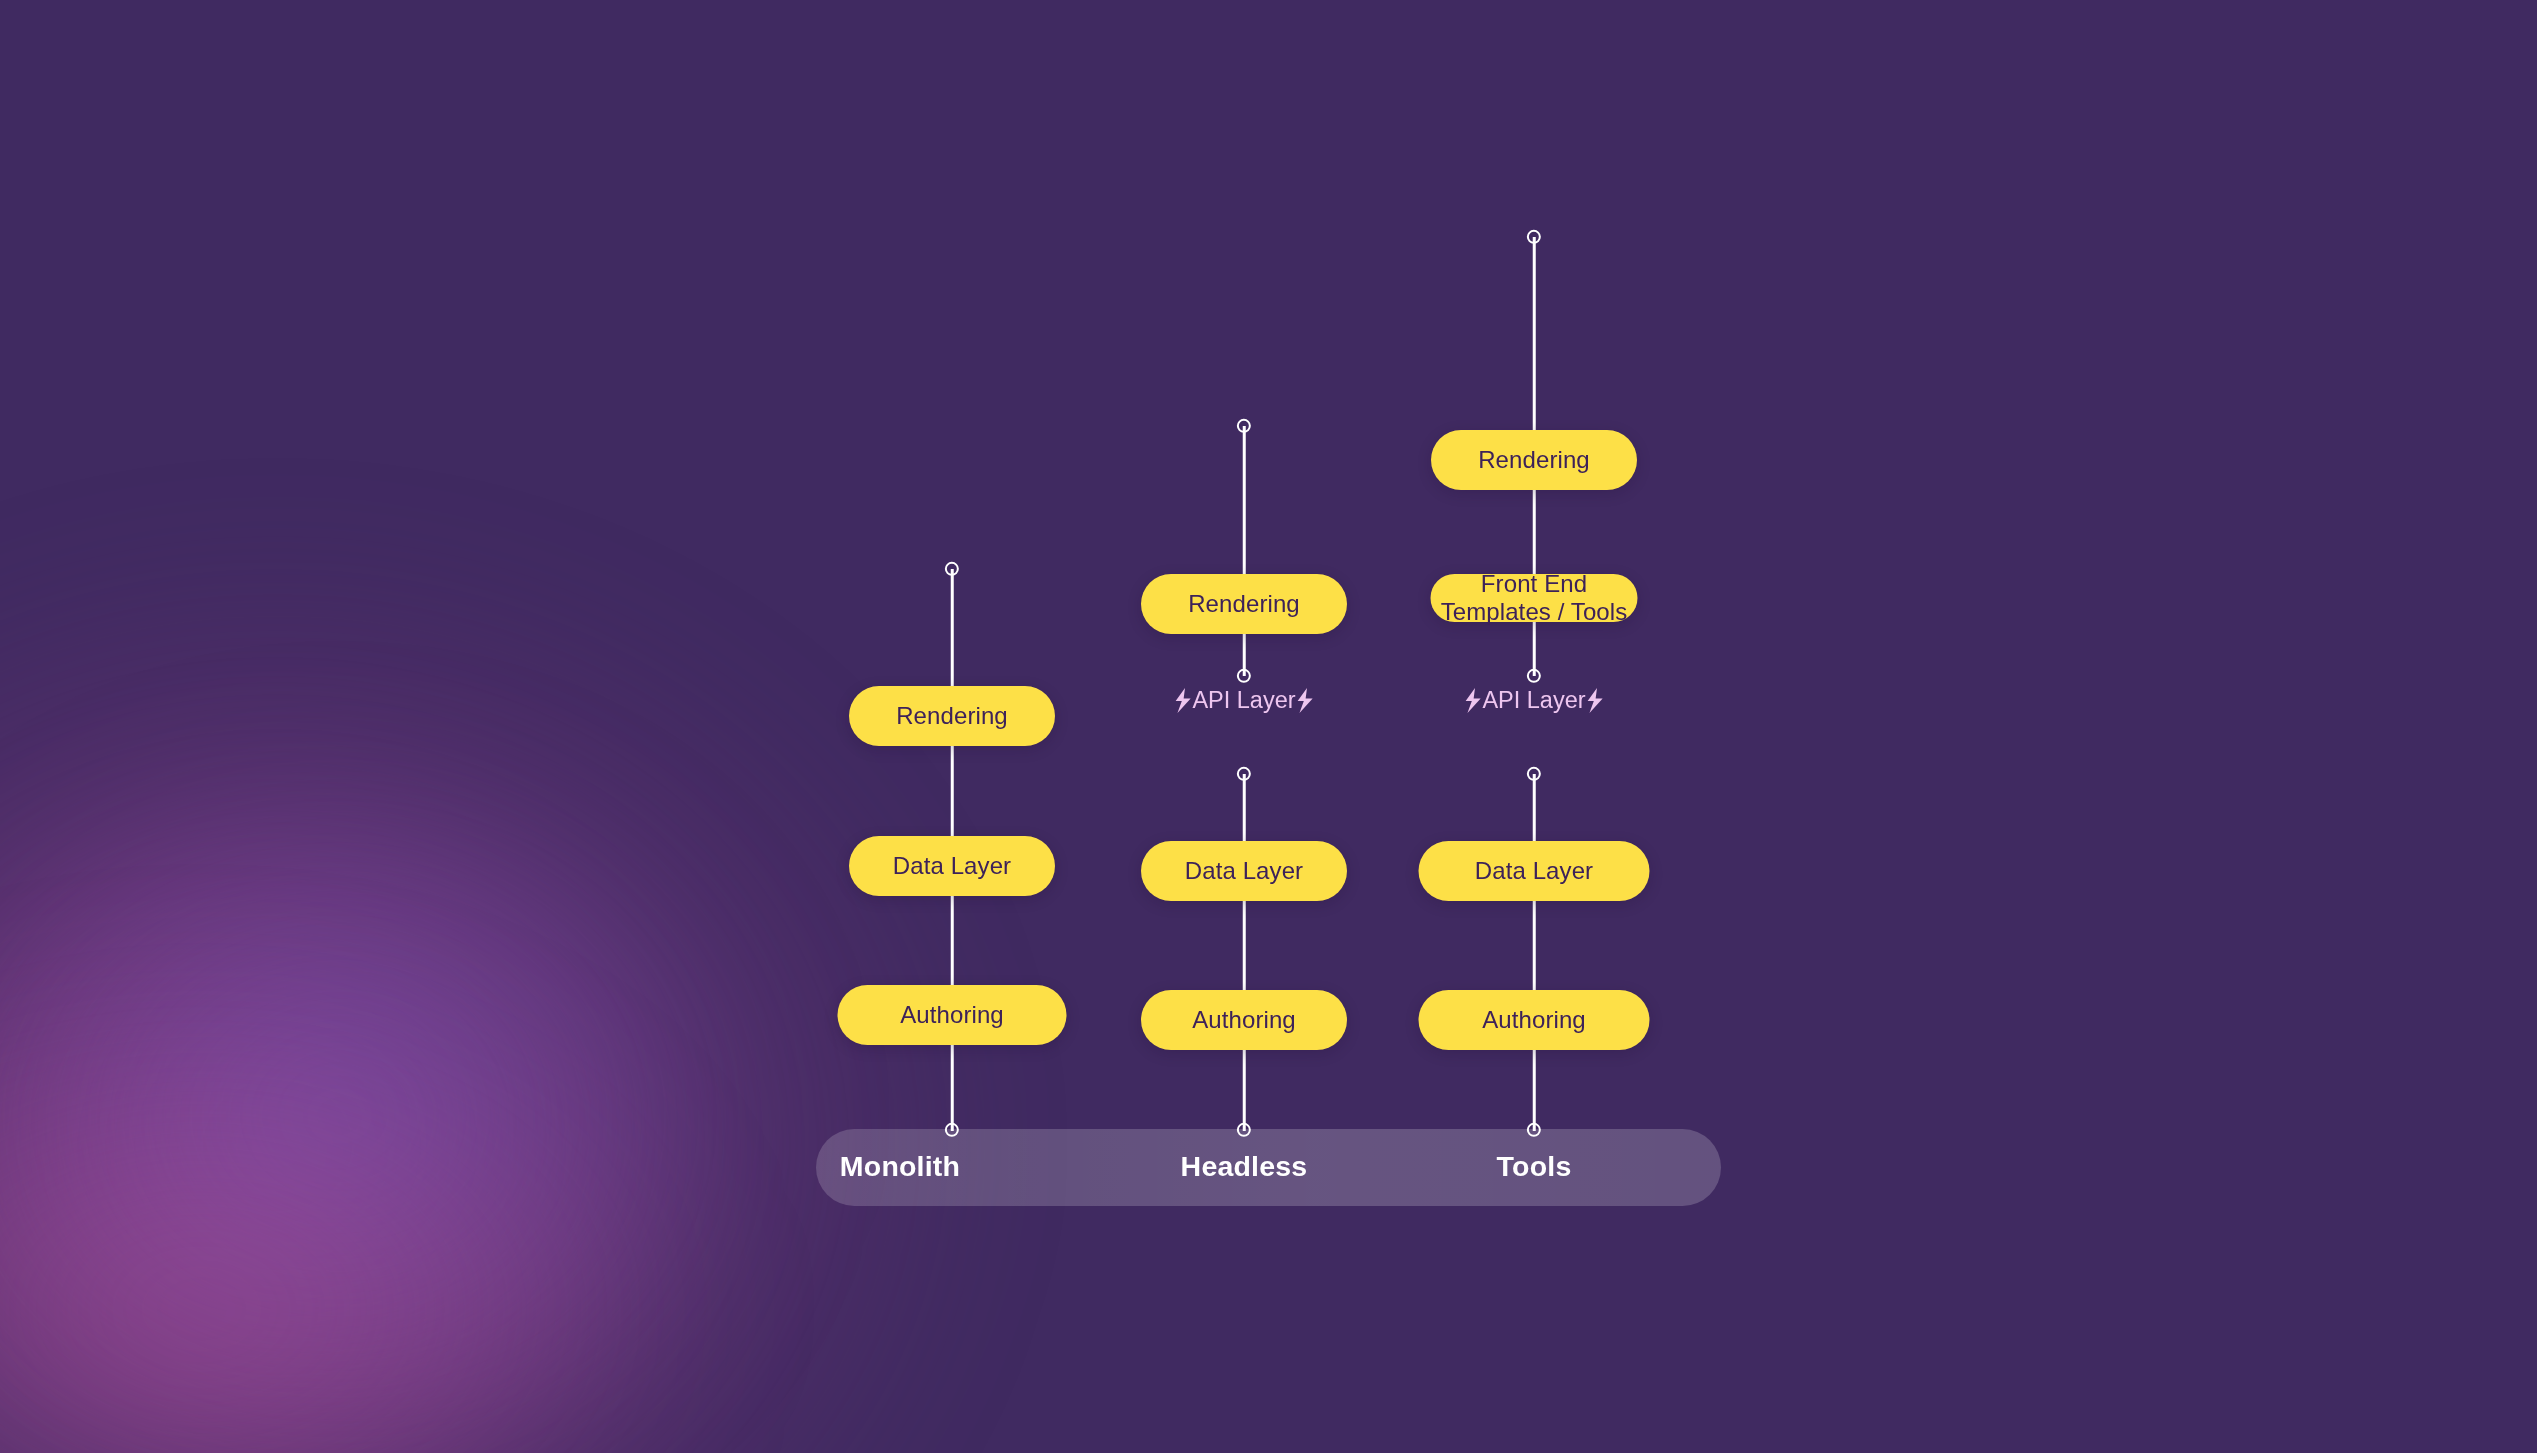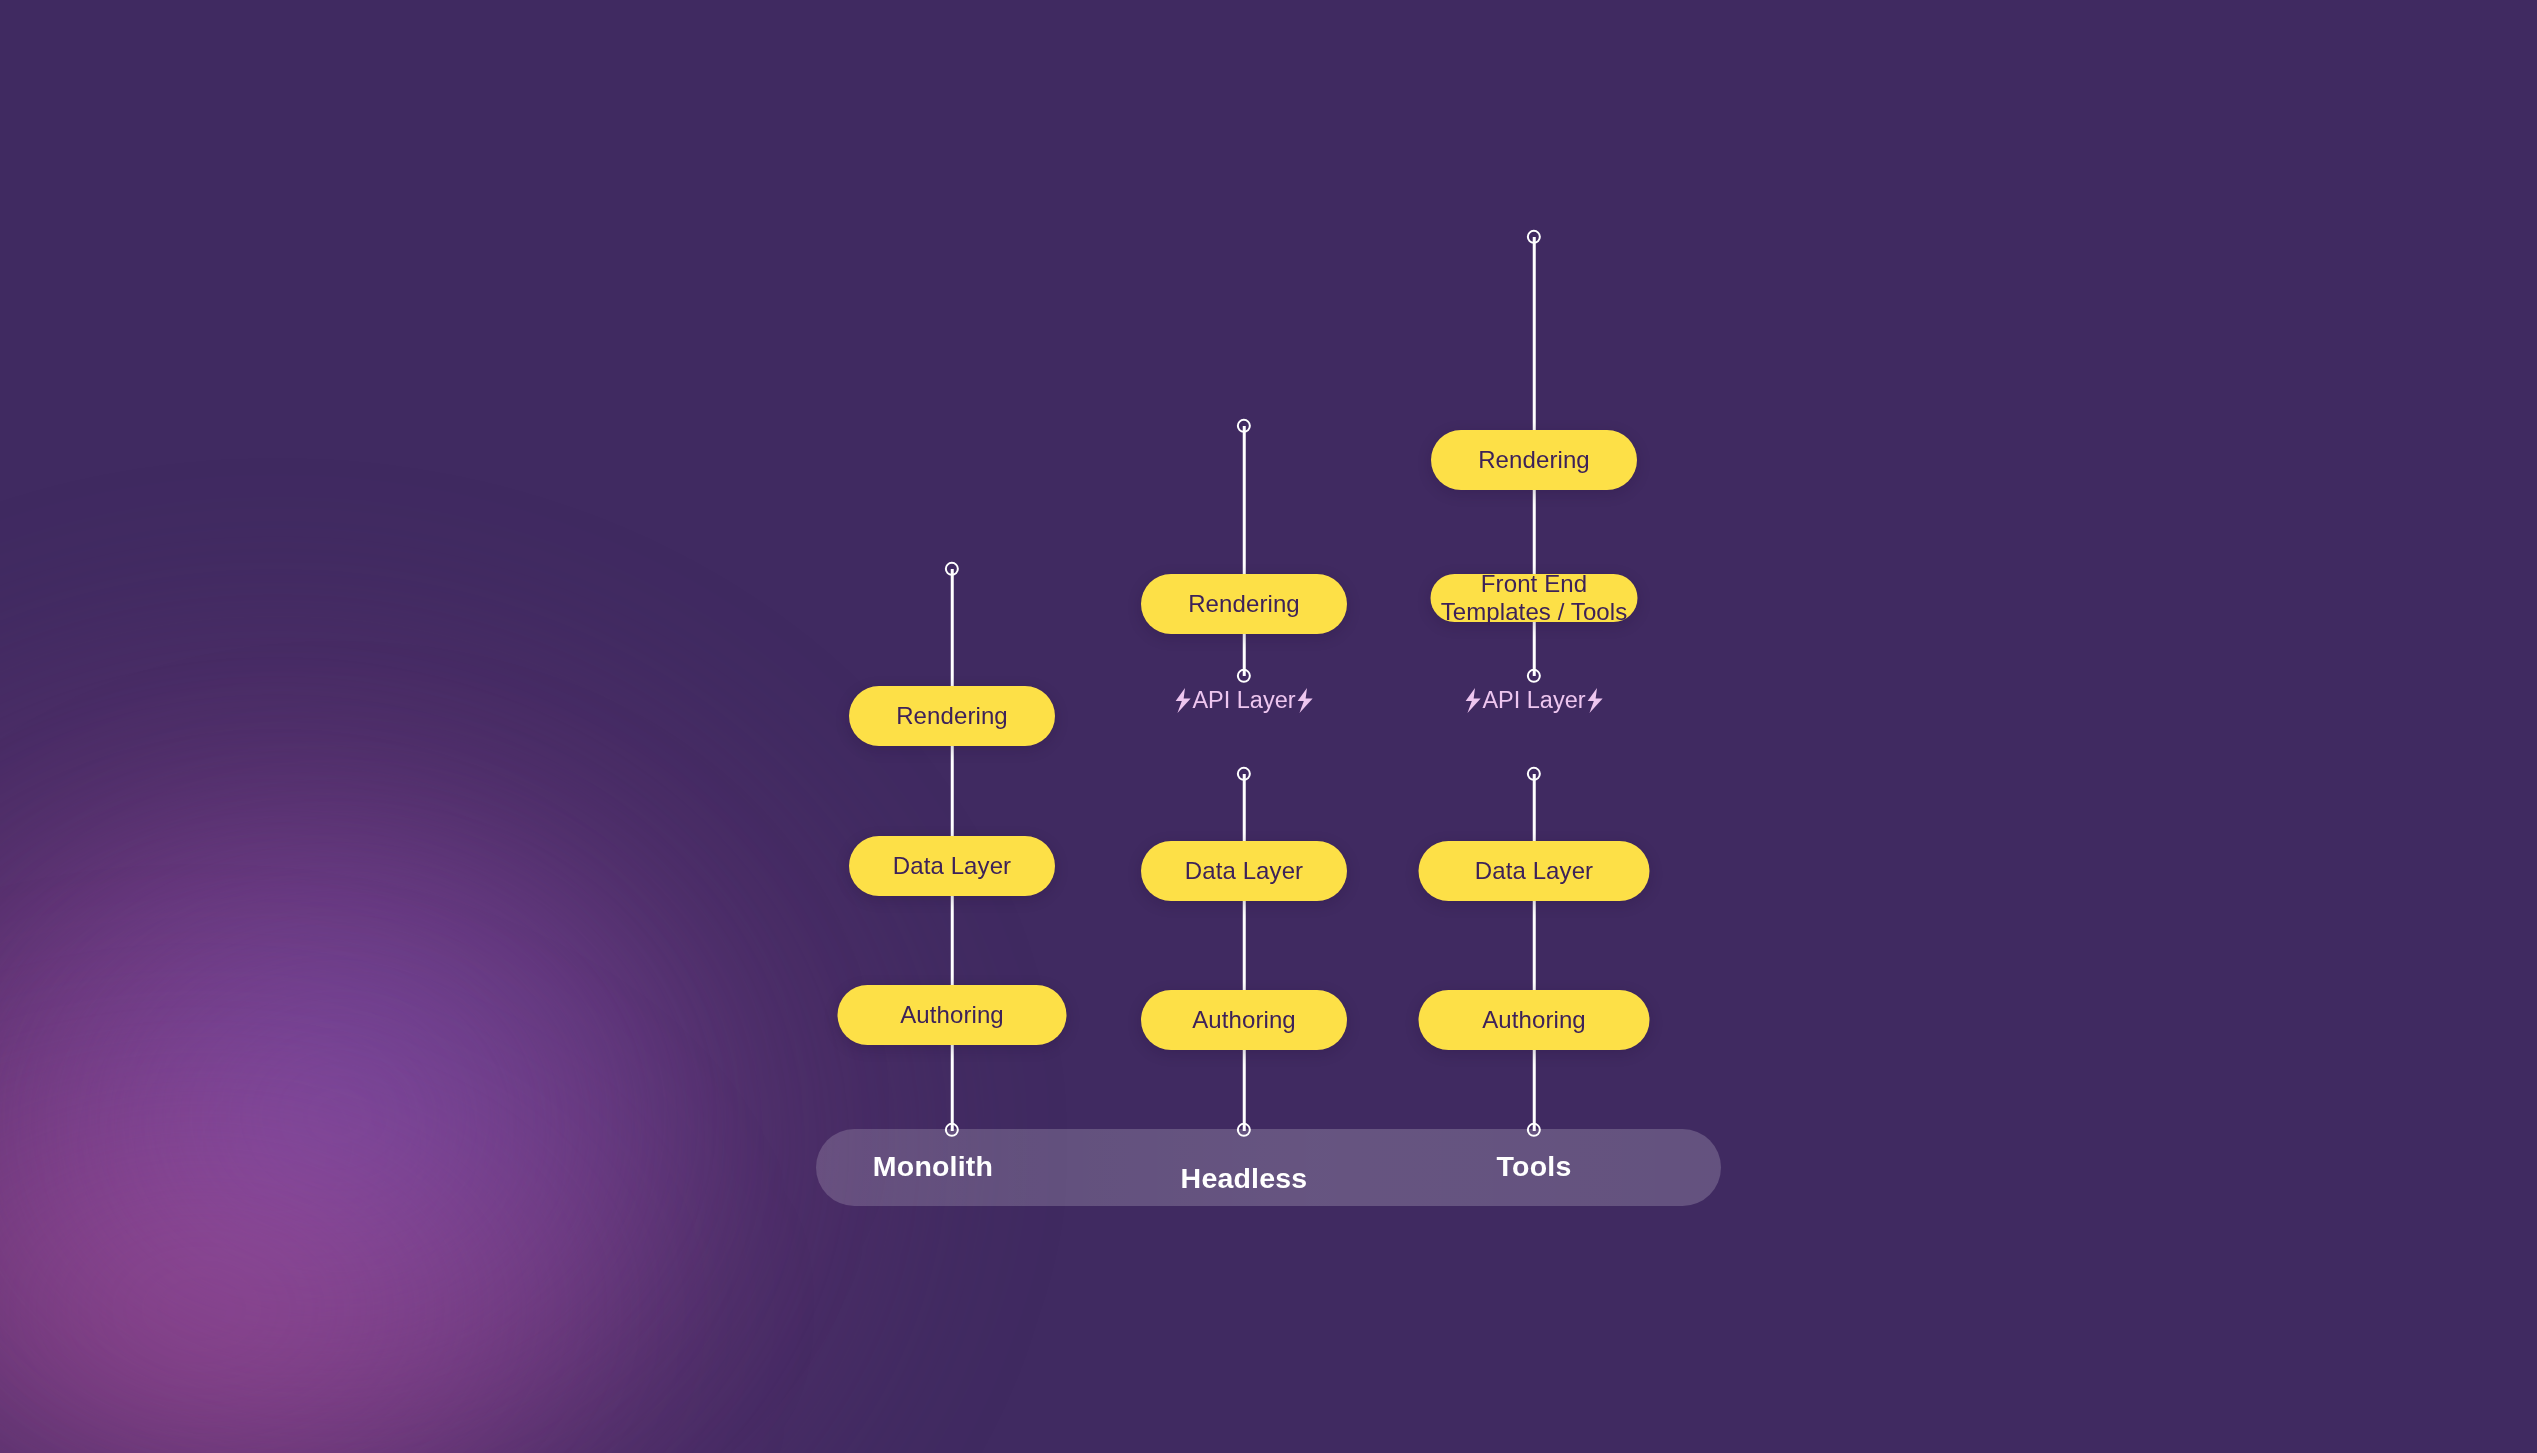--- a/index.html
+++ b/index.html
@@ -203,18 +203,18 @@
 
   <div class="pill" style="left:1534px; top:841px; width:231px; height:60px;">
     <span>Data Layer</span>
   </div>
   <div class="pill" style="left:1534px; top:990px; width:231px; height:60px;">
     <span>Authoring</span>
   </div>
 
   <div class="bottom-bar" style="left:816px; top:1129px; width:905px; height:77px;"></div>
 
-  <div class="bar-label" style="left:933px; top:1150px;">Monolith</div>
-  <div class="bar-label" style="left:1244px; top:1150px;margin-top:12px;">Headless</div>
+  <div class="bar-label" style="left:900px; top:1150px;">Monolith</div>
+  <div class="bar-label" style="left:1244px; top:1150px;">Headless</div>
   <div class="bar-label" style="left:1534px; top:1150px;">Tools</div>
 
 </div>
 
 
 </body></html>

